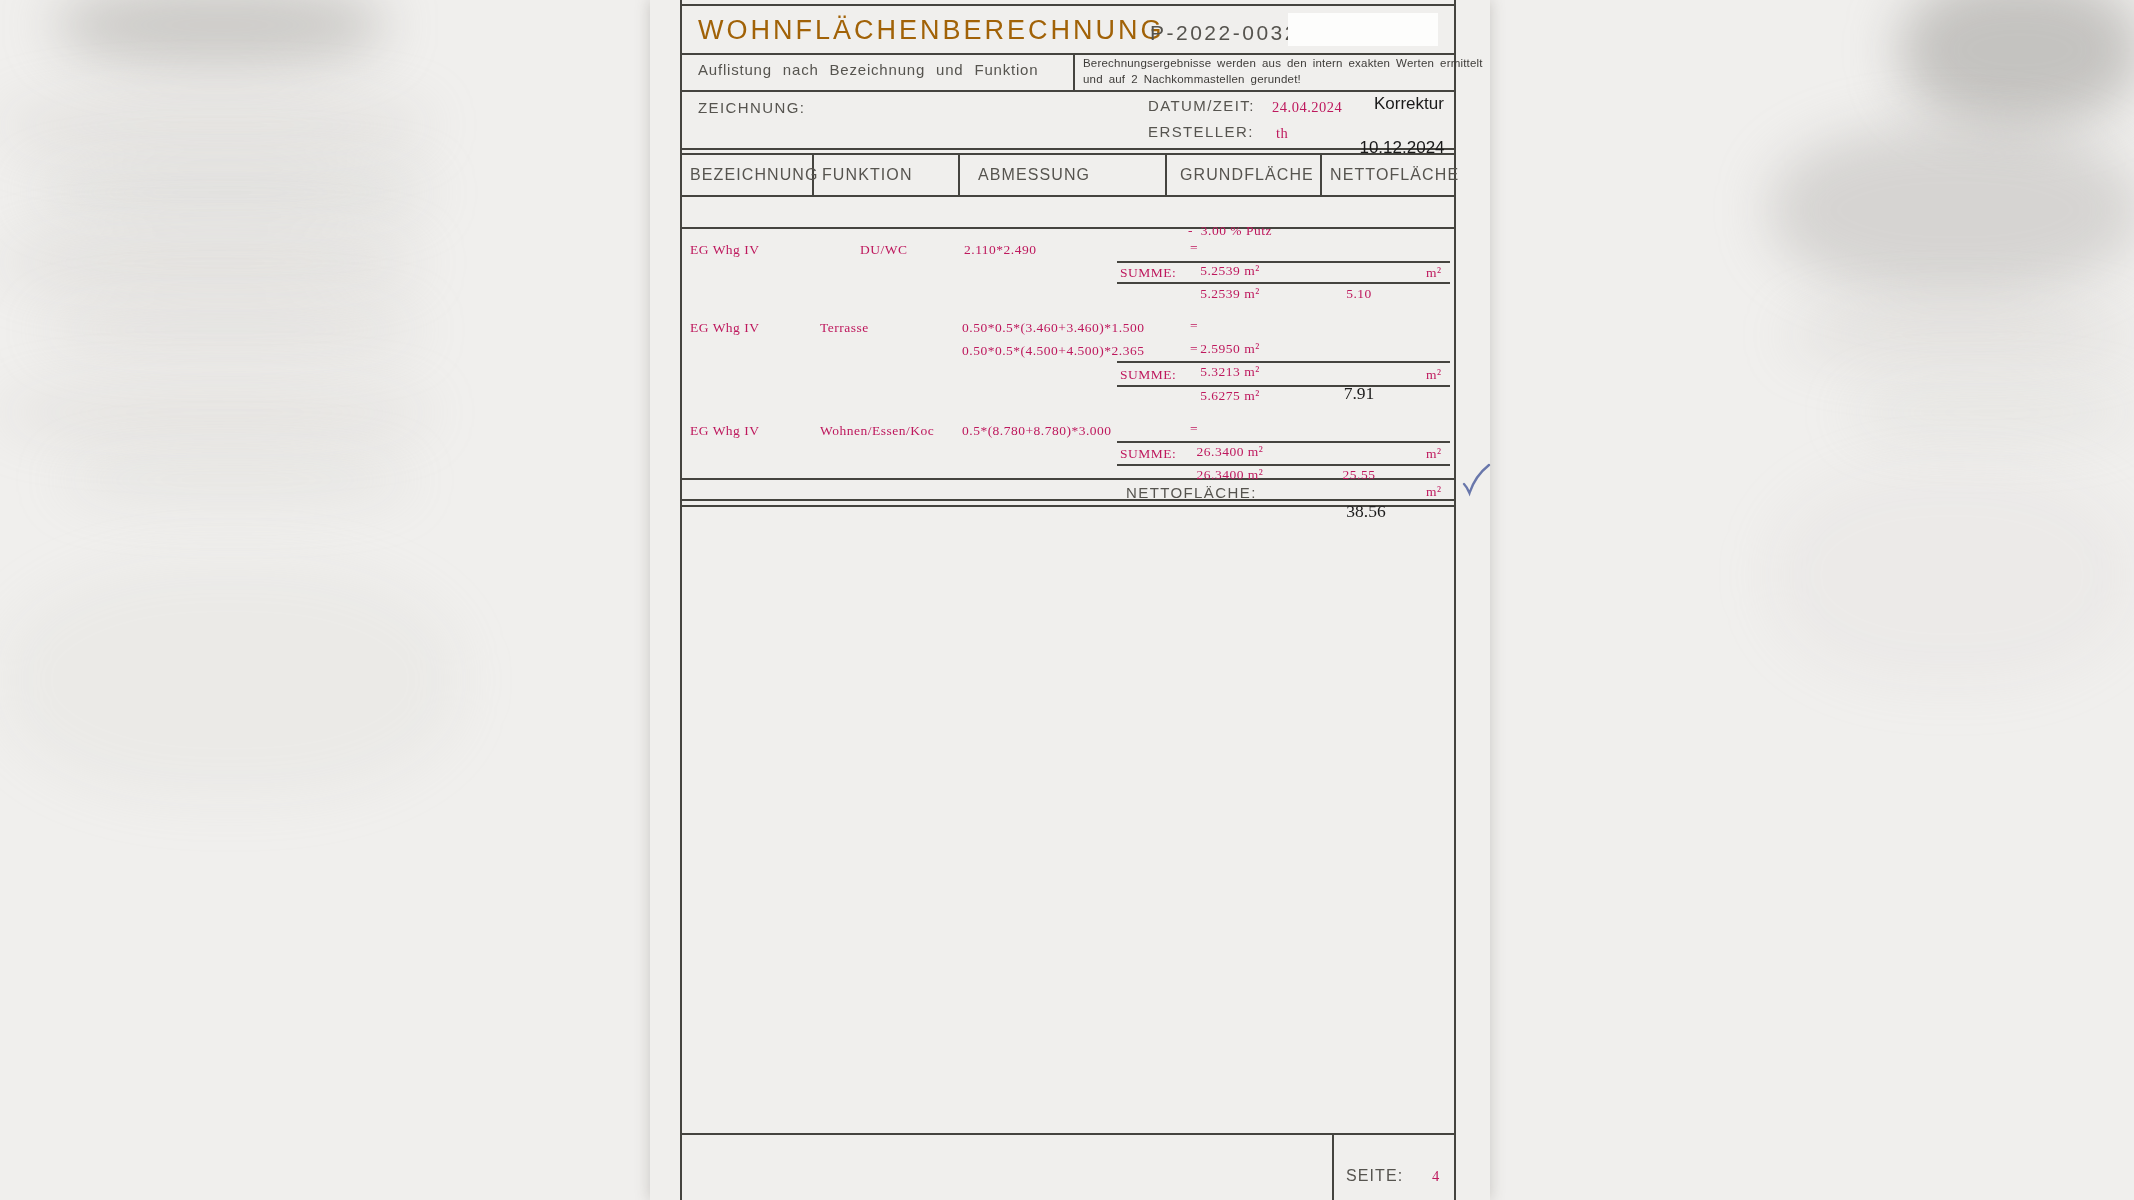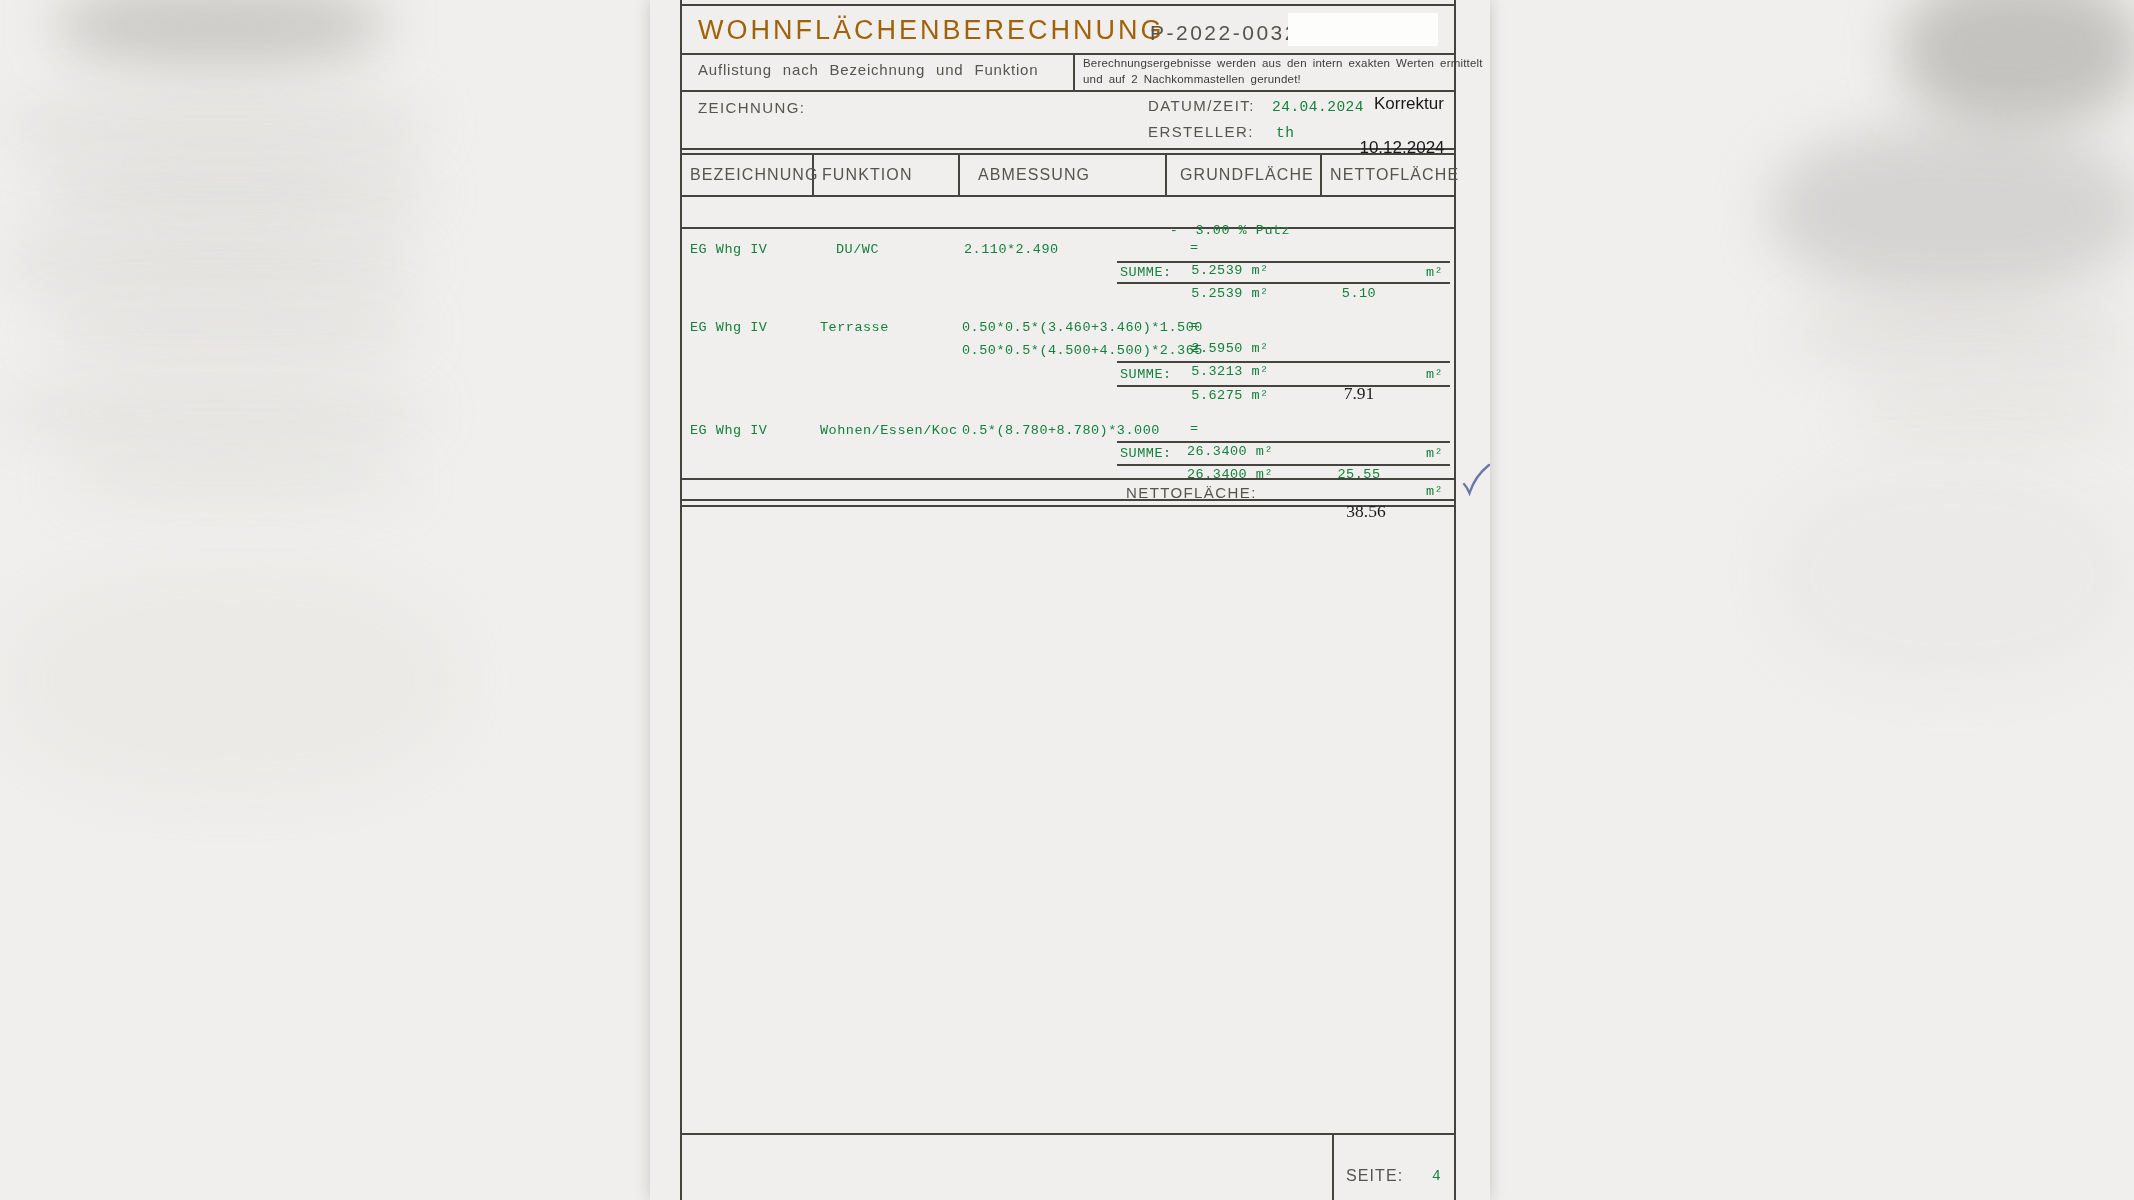--- a/index.html
+++ b/index.html
@@ -14,22 +14,22 @@
   .paper{
     position:absolute;left:650px;top:0;width:840px;height:1200px;
     background:linear-gradient(90deg,#e3e1dd 0px,#eae8e4 14px,#ebe9e5 60%,#e9e7e3 96%,#ded
 
 cd8 100%);
     box-shadow:0 0 14px rgba(80,75,68,.25);
   }
   .hline{position:absolute;height:2px;background:#45443f;}
   .vline{position:absolute;width:2px;background:#45443f;}
   
-  .cad{position:absolute;font-family:Liberation Mono, monospace;
-       font-size:13.5px;color:#15803d;letter-spacing:.5px;white-space:pre;line-height:18px;}
+  .cad{position:absolute;font-family:Liberation Serif, serif;
+       font-size:13.5px;color:#be185d;letter-spacing:.5px;white-space:pre;line-height:18px;}
   .cads{position:absolute;font-family:"Liberation Sans",sans-serif;
        font-size:15px;color:#56544f;letter-spacing:1.4px;white-space:pre;line-height:18px;}
   .cads.hdr{font-size:16px;letter-spacing:1.1px;}
   .cad-title{position:absolute;font-family:"Liberation Sans",sans-serif;font-size:27px;
        color:#a16207;letter-spacing:3px;white-space:pre;font-weight:400;}
   .cad-doc{position:absolute;font-family:"Liberation Sans",sans-serif;font-size:21px;
        color:#55534e;letter-spacing:2.5px;white-space:pre;}
   .note{position:absolute;font-family:"Liberation Sans",sans-serif;font-size:11.5px;
        color:#3e3c39;letter-spacing:.2px;word-spacing:2.5px;white-space:pre;}
   .added{position:absolute;font-family:"Liberation Sans",sans-serif;font-size:17px;
@@ -110,21 +110,21 @@
 
   <div class="cads hdr" style="left:690px;top:166px;">BEZEICHNUNG</div>
   <div class="cads hdr" style="left:822px;top:166px;">FUNKTION</div>
   <div class="cads hdr" style="left:978px;top:166px;">ABMESSUNG</div>
   <div class="cads hdr" style="left:1180px;top:166px;">GRUNDFLÄCHE</div>
   <div class="cads hdr" style="left:1330px;top:166px;">NETTOFLÄCHE</div>
 
   <div class="cad rbox" style="left:1150px;top:201px;width:160px;">-  3.00 % Putz</div>
 
   <div class="cad" style="left:690px;top:241px;">EG Whg IV</div>
-  <div class="cad" style="left:796px;top:241px;padding-left:40px;">DU/WC</div>
+  <div class="cad" style="left:820px;top:241px;padding-left:40px;">DU/WC</div>
   <div class="cad" style="left:964px;top:241px;">2.110*2.490</div>
   <div class="cad" style="left:1190px;top:239px;">=</div>
   <div class="cad rbox" style="left:1150px;top:241px;width:160px;">5.2539 m²</div>
   <div class="cad" style="left:1120px;top:264px;">SUMME:</div>
   <div class="cad rbox" style="left:1150px;top:264px;width:160px;">5.2539 m²</div>
   <div class="cad rbox" style="left:1300px;top:264px;width:118px;">5.10</div>
   <div class="cad" style="left:1426px;top:264px;">m²</div>
 
   <div class="cad" style="left:690px;top:319px;">EG Whg IV</div>
   <div class="cad" style="left:820px;top:319px;">Terrasse</div>

